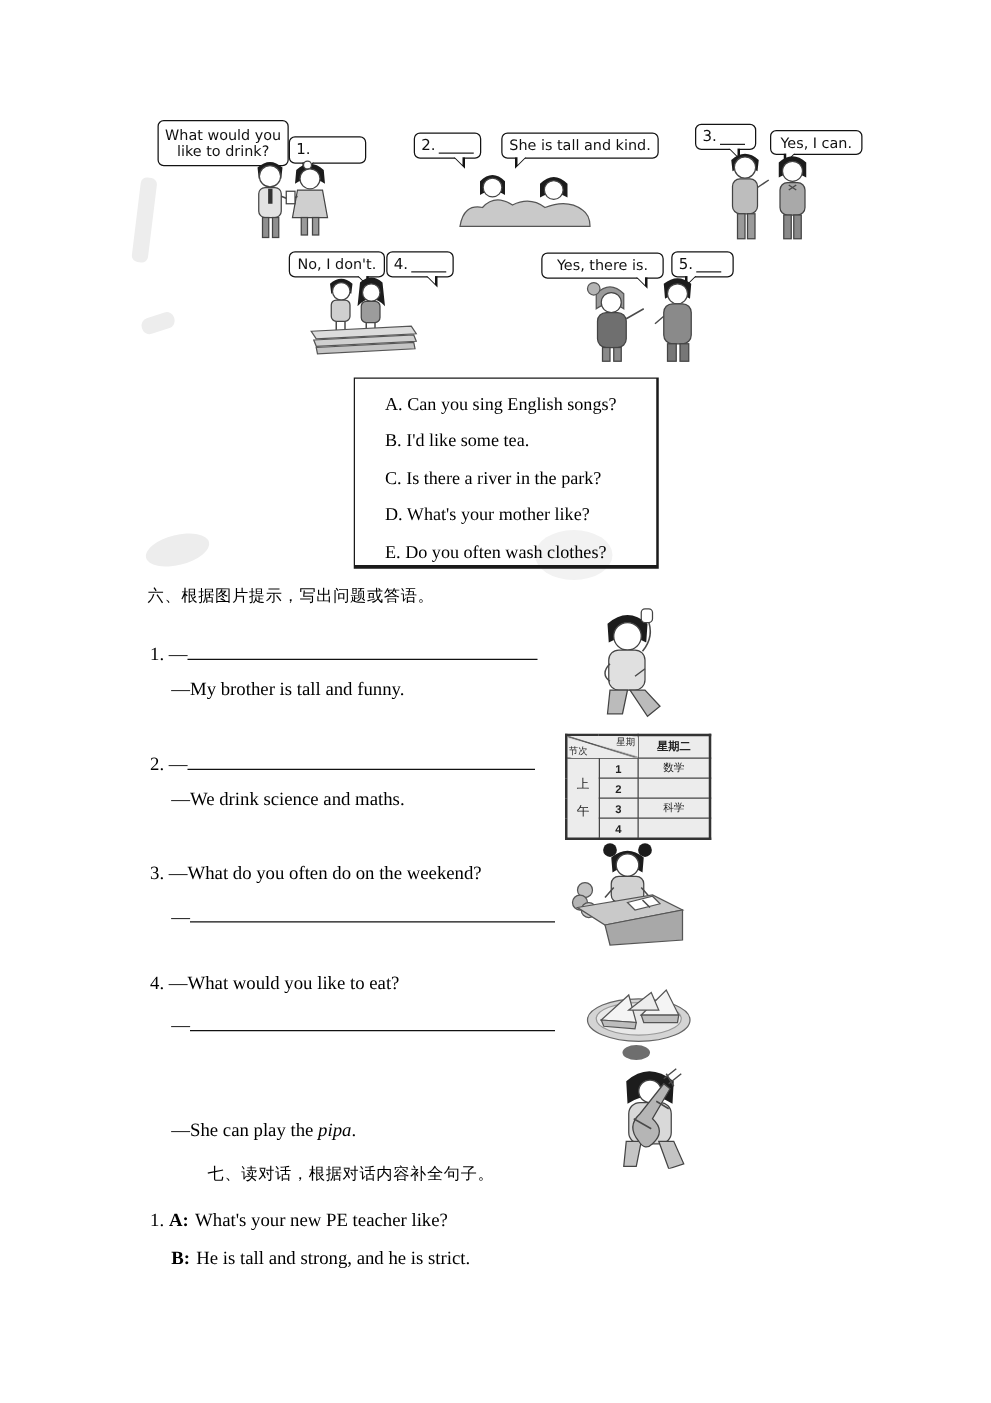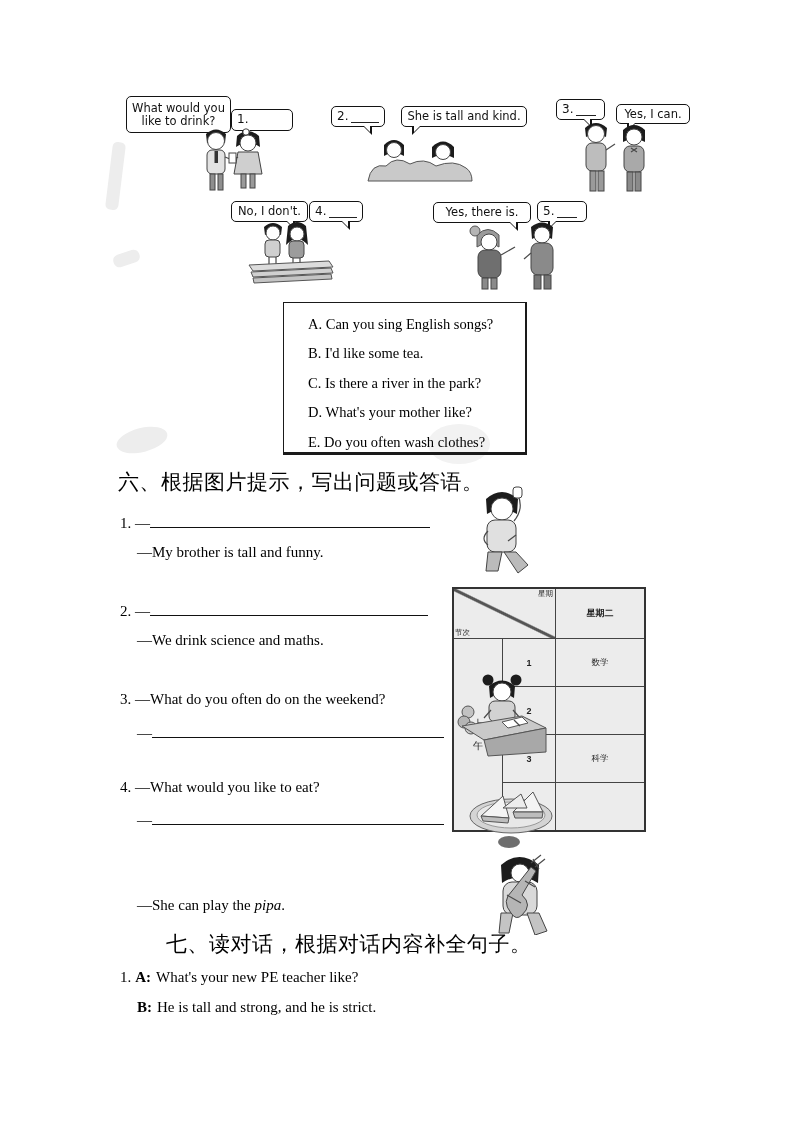--- a/index.html
+++ b/index.html
@@ -17,37 +17,37 @@
           border-top-color:#131313;border-bottom:0;}
   .tb-l::before{left:10px;border-left:0;}
   .tb-r::before{right:12px;border-right:0;}
   .tb-l::after,.tb-r::after{content:"";position:absolute;bottom:-5.5px;border:7px solid transparent;
           border-top-color:#fff;border-bottom:0;}
   .tb-l::after{left:12px;border-left:0;}
   .tb-r::after{right:14px;border-right:0;}
 
   
   .t{position:absolute;font-size:15px;white-space:nowrap;}
-  .cjk{font-family:"Liberation Sans",sans-serif;font-size:21px;letter-spacing:.5px;}
+  .cjk{font-family:"Liberation Sans",sans-serif;font-size:13px;letter-spacing:.5px;}
   .ul{display:inline-block;border-bottom:1.15px solid #111;height:13px;vertical-align:baseline;}
   .it{font-style:italic;}
   .b{font-weight:bold;margin-right:5px;}
   .num{margin-right:4px;}
 
   
   #optbox{position:absolute;left:267px;top:302px;width:244px;height:153px;box-sizing:border-box;
           border:1.6px solid #1a1a1a;border-bottom-width:3px;border-right-width:2px;
           padding:7px 0 0 24px;margin-left:16px;}
   #optbox .opt{font-size:14.5px;line-height:29.4px;white-space:nowrap;}
 
   
   .tt{position:absolute;left:452px;top:587px;border-collapse:collapse;border:2px solid #333;
       font-family:"Liberation Sans",sans-serif;background:#ececec;}
   .tt td{border:1.2px solid #444;text-align:center;vertical-align:middle;background:#ececec;
-         font-size:9px;color:#222;padding:16px;}
+         font-size:9px;color:#222;padding:0;}
   .tt .corner{width:56px;height:17px;position:relative;
       background:linear-gradient(to top right,#ececec 47%,#555 48.5%,#555 50.5%,#ececec 52%);}
   .tt .corner .ct{position:absolute;top:0;right:2px;font-size:7.5px;}
   .tt .corner .cb{position:absolute;bottom:0;left:1px;font-size:7.5px;}
   .tt .day{width:56px;font-weight:bold;}
   .tt .sess{width:16px;font-size:10px;line-height:1;}
   .tt .sess div{padding:6px 0;}
   .tt .n{width:20px;height:15px;font-weight:bold;}
   .tt .subj{font-size:8.5px;}
 

